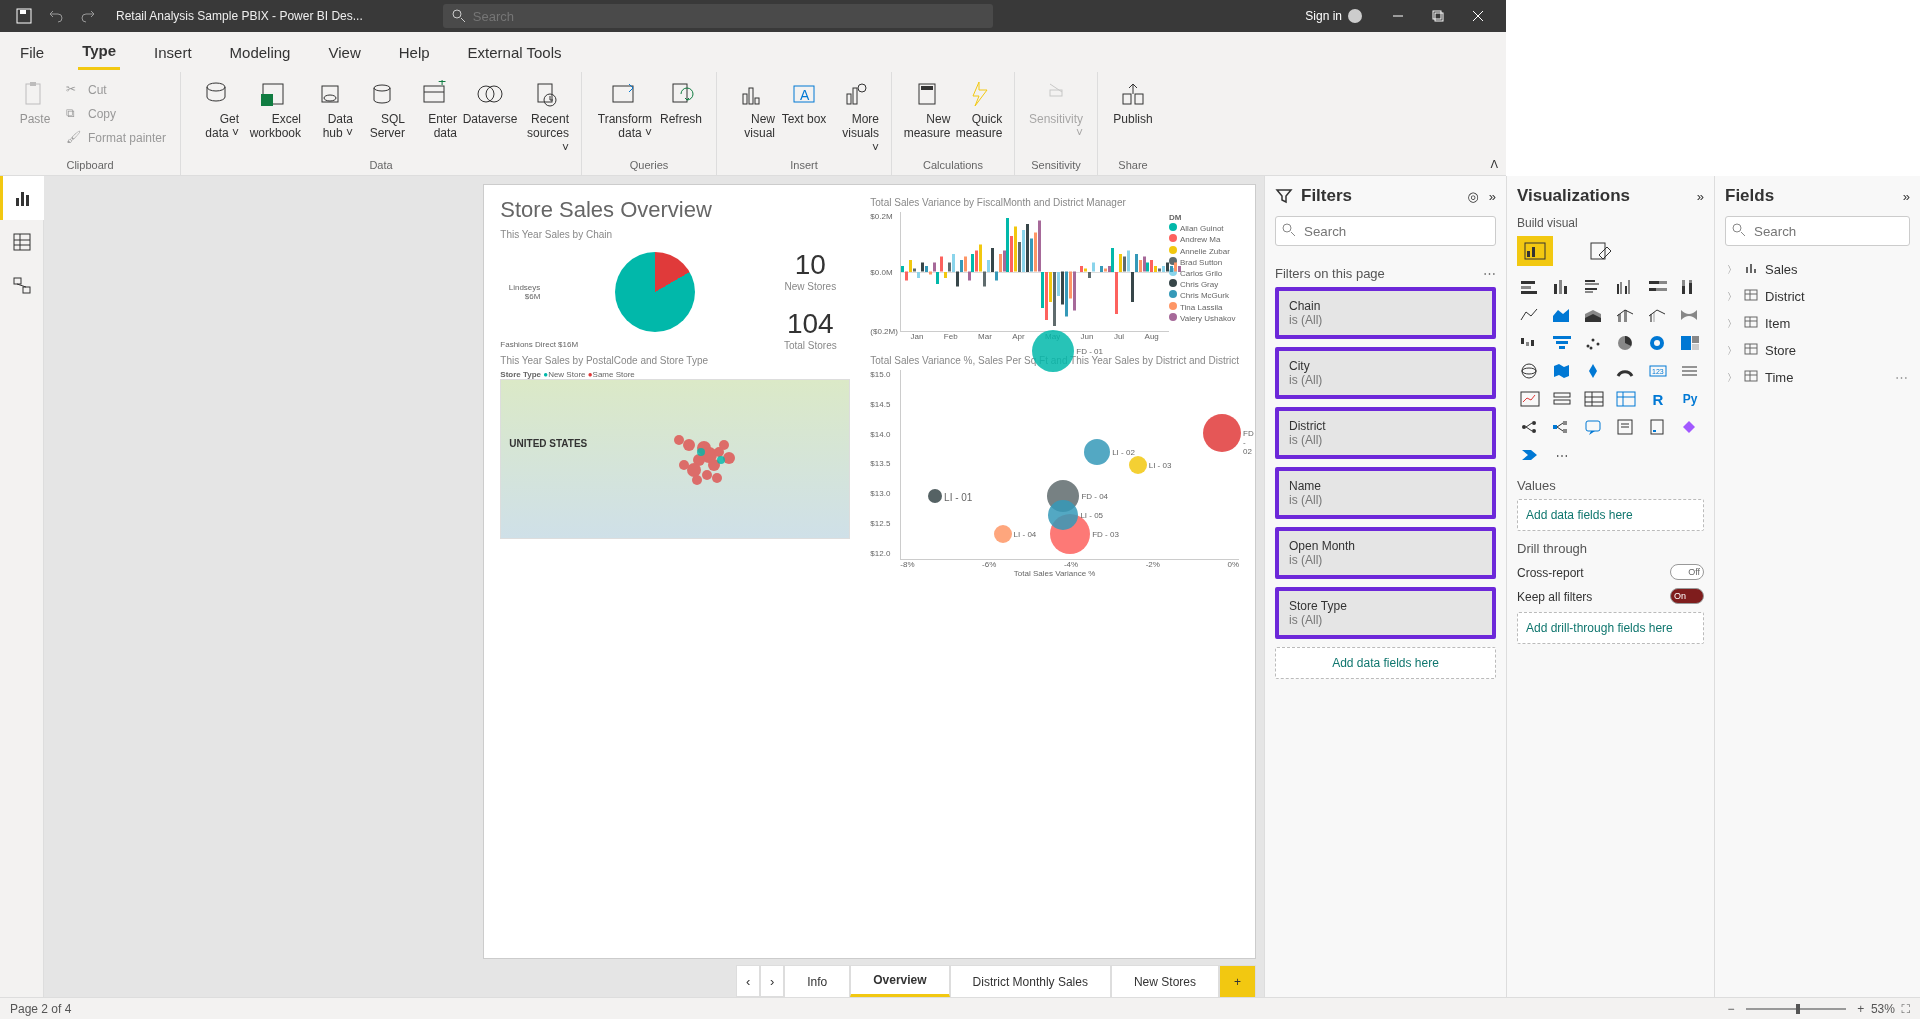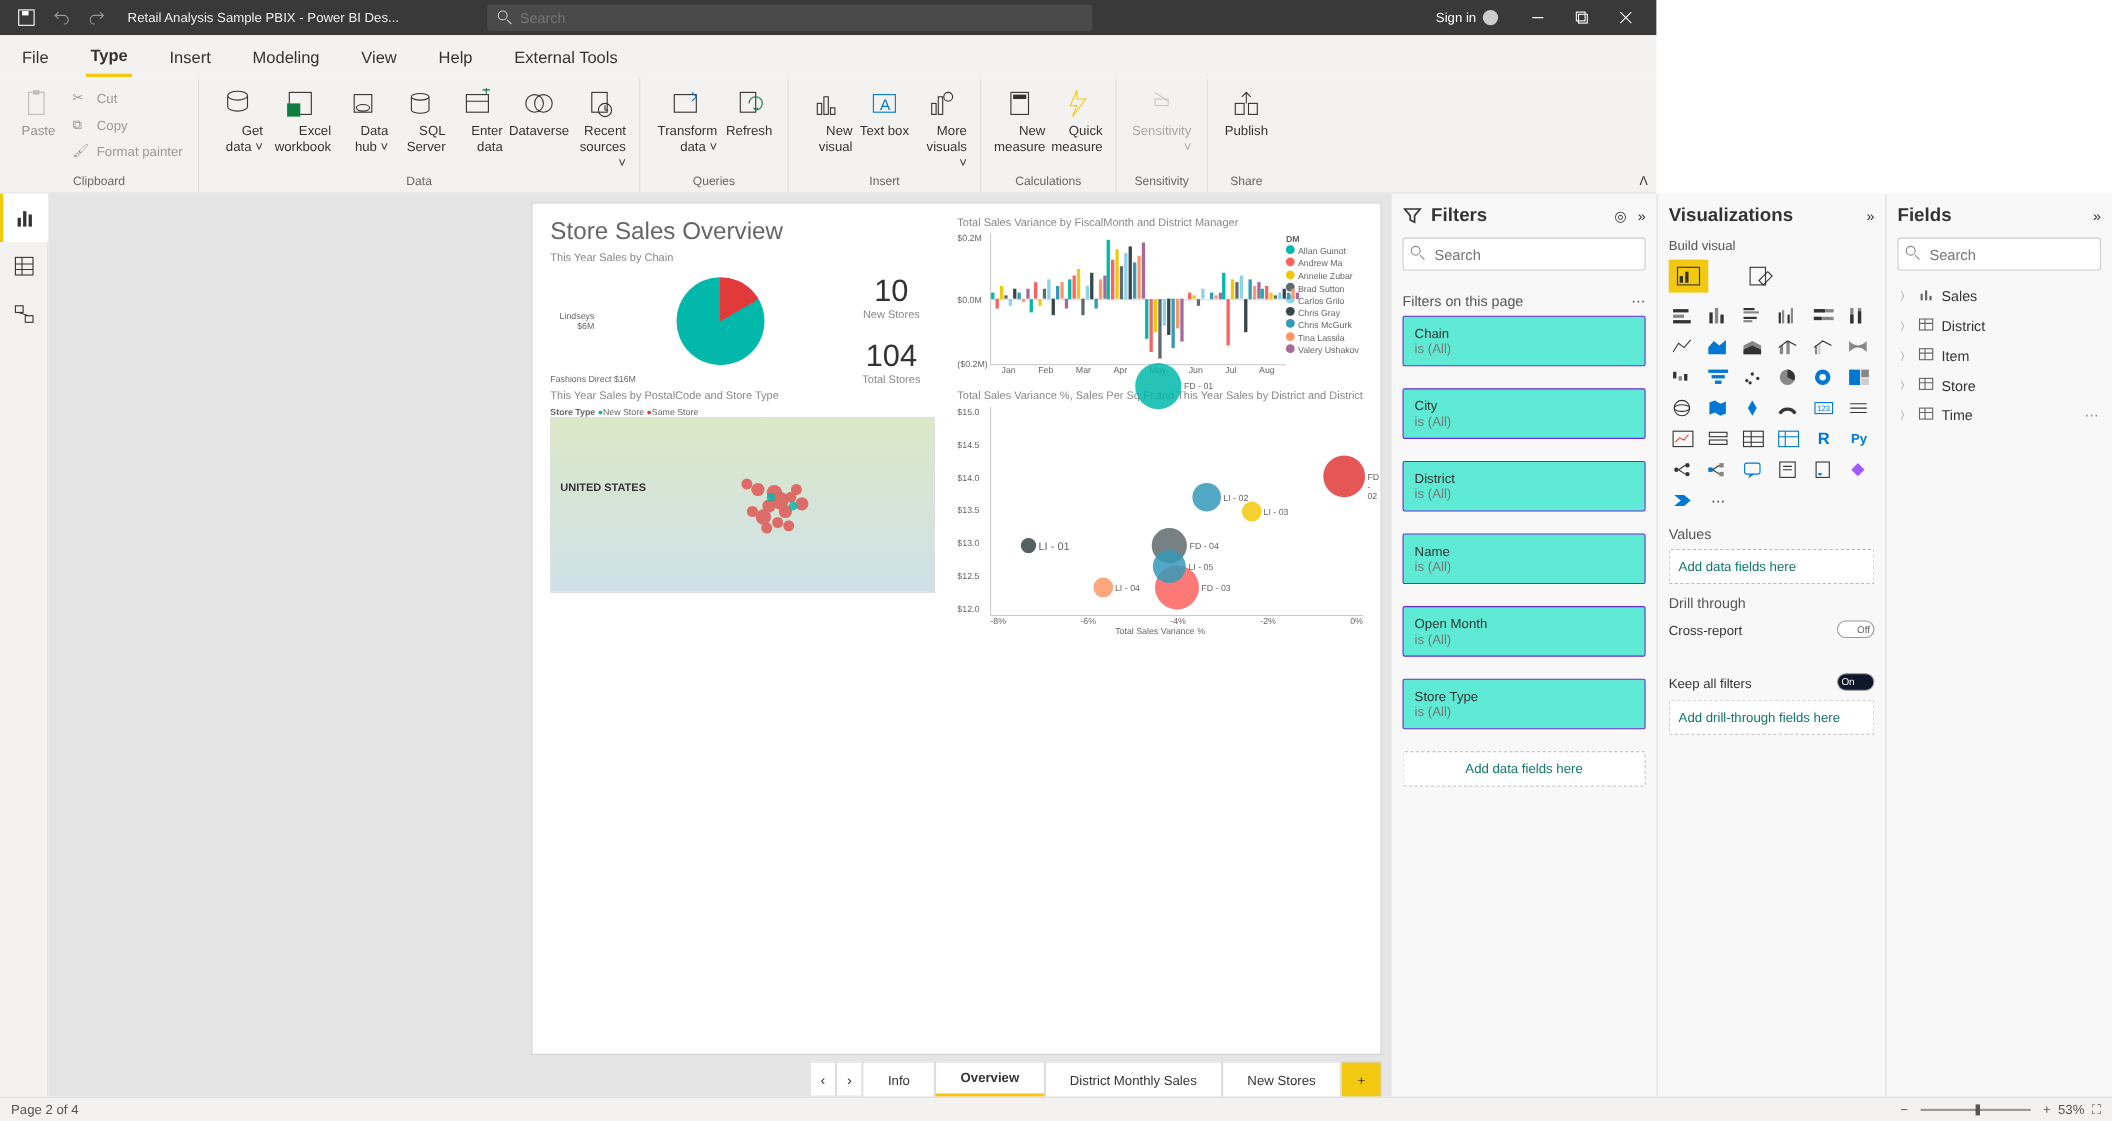--- a/index.html
+++ b/index.html
@@ -75,36 +75,36 @@
 .panel { position: absolute; top: 176px; bottom: 22px; background: #f8f8f8; border-left: 1px solid #ddd; padding: 10px 10px; overflow-y:auto;}
 .panel h2 { font-size: 17px; font-weight: 600; display: flex; align-items: center; gap: 8px; }
 .panel .head-row{ display:flex; align-items:center; justify-content:space-between; margin-bottom:10px;}
 .filters-panel { right: 414px; width: 242px; }
 .viz-panel { right: 206px; width: 208px; }
 .fields-panel { right: 0; width: 206px; }
 .psearch { width: 100%; height: 30px; border: 1px solid #ccc; border-radius: 3px; padding: 0 28px; margin-bottom:10px; background:#fff;}
 .psearch-wrap{position:relative;}
 .psearch-wrap svg{position:absolute; left:6px; top:6px;}
 .sect-title{ font-size:13px; color:#555; margin:10px 0 6px 0; display:flex; justify-content:space-between;}
-.filter-card{ background:#5eead4; border:1px solid #6d28d9; border-radius:2px; padding:8px 10px; margin-bottom:20px; font-size:12px;}
+.filter-card{ background:#e5e5e5; border:4px solid #6d28d9; border-radius:2px; padding:8px 10px; margin-bottom:8px; font-size:12px;}
 .filter-card .fname{color:#333;}
 .filter-card .fval{color:#777;}
 
 .viz-sub{ font-size:12px; color:#555; margin-bottom:6px;}
 .viz-mode{ display:flex; gap:30px; margin-bottom:10px;}
 .viz-mode .vm{ width:36px; height:30px; display:flex; align-items:center; justify-content:center; cursor:pointer; position:relative;}
 .viz-mode .vm.active{ background:#f2c811;}
 .viz-mode .vm.active::after{content:""; position:absolute; bottom:-6px; left:50%; transform:translateX(-50%); border:6px solid transparent; border-top-color:#f2c811;}
 .viz-grid{ display:grid; grid-template-columns: repeat(6, 26px); gap:6px; margin-bottom:12px;}
 .viz-grid .vg{ width:26px; height:22px; display:flex; align-items:center; justify-content:center; cursor:pointer; color:#333;}
 .dropzone{ background:#fff; border:1px dashed #bbb; padding:8px; font-size:12px; color:#0f766e; border-radius:2px; margin-bottom:10px;}
 .toggle-row{ display:flex; justify-content:space-between; align-items:flex-end; font-size:12px; margin:8px 0;}
 .toggle{ width:34px; height:16px; border-radius:8px; border:1px solid #999; position:relative; font-size:9px; line-height:14px; text-align:center;}
 .toggle.off{ background:#fff; color:#666;}
-.toggle.on{ background:#0f172a; color:#fff;margin-top:24px;}
+.toggle.on{ background:#7f1d1d; color:#fff;}
 
 .field-row{ display:flex; align-items:center; gap:6px; padding:5px 2px; font-size:13px; cursor:pointer;}
 .field-row .chev{ font-size:10px; color:#666;}
 
 
 .statusbar{ position:absolute; left:0; right:0; bottom:0; height:22px; background:#f3f2f1; border-top:1px solid #ddd; display:flex; align-items:center; padding:0 10px; font-size:12px; color:#555;}
 .statusbar .spacer{flex:1;}
 .statusbar .zoom .track{ display:inline-block; width:100px; height:2px; background:#999; vertical-align:middle; margin:0 8px; position:relative;}
 .statusbar .zoom .knob{ position:absolute; left:50%; top:-4px; width:4px; height:10px; background:#555;}
 

